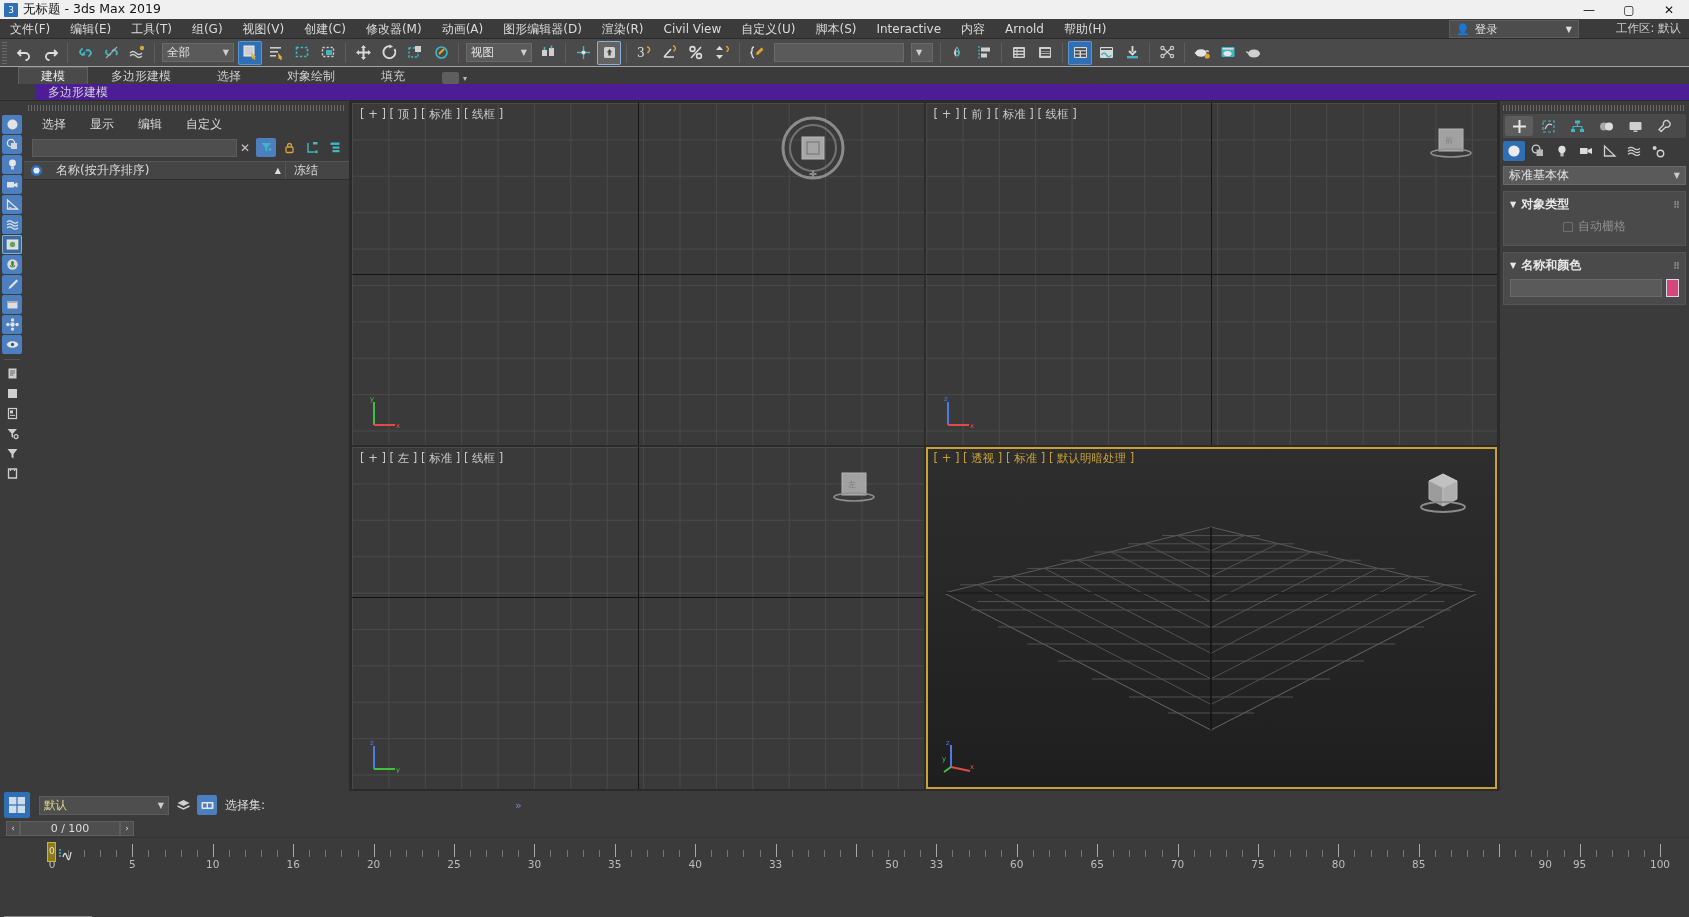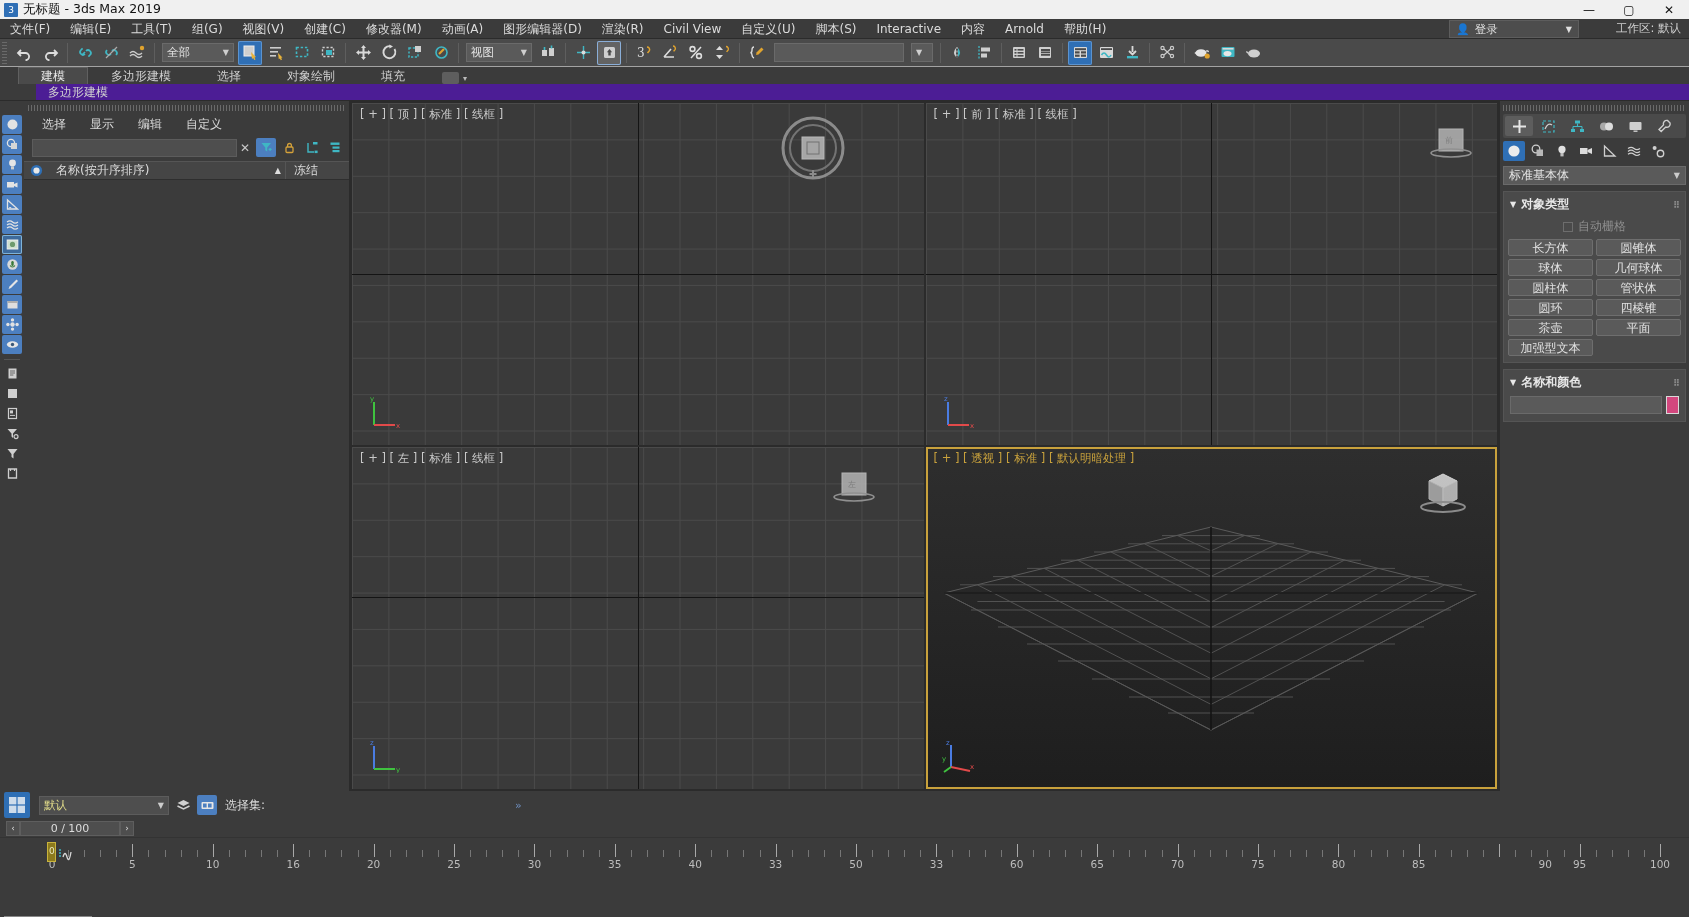--- a/index.html
+++ b/index.html
@@ -881,33 +881,20 @@
 
     <div style="margin-top:6px;background:#4a4a4a;border:1px solid #555;padding:3px 4px 6px 4px;">
       <div style="display:flex;align-items:center;font-size:12px;font-weight:bold;color:#e8e8e8;padding:1px 0 3px 2px;">
         <span style="font-size:8px;margin-right:5px;">▼</span>
         <span>对象类型</span>
         <span style="margin-left:auto;font-size:9px;color:#8a8a8a;letter-spacing:1px">⠿</span>
       </div>
       <div style="display:flex;align-items:center;justify-content:center;font-size:12px;color:#8d8d8d;padding:2px 0 4px 0;">
         <span style="width:10px;height:10px;border:1px solid #6d6d6d;background:#4a4a4a;display:inline-block;margin-right:5px;"></span>
         <span>自动栅格</span>
-      </div>
-      <div style="display:grid;grid-template-columns:1fr 1fr;gap:3px;">
-        <button class="otb">长方体</button>
-        <button class="otb">圆锥体</button>
-        <button class="otb">球体</button>
-        <button class="otb">几何球体</button>
-        <button class="otb">圆柱体</button>
-        <button class="otb">管状体</button>
-        <button class="otb">圆环</button>
-        <button class="otb">四棱锥</button>
-        <button class="otb">茶壶</button>
-        <button class="otb">平面</button>
-        <button class="otb">加强型文本</button>
       </div>
     </div>
 
     <div style="margin-top:6px;background:#4a4a4a;border:1px solid #555;padding:3px 4px 7px 4px;">
       <div style="display:flex;align-items:center;font-size:12px;font-weight:bold;color:#e8e8e8;padding:1px 0 5px 2px;">
         <span style="font-size:8px;margin-right:5px;">▼</span>
         <span>名称和颜色</span>
         <span style="margin-left:auto;font-size:9px;color:#8a8a8a;letter-spacing:1px">⠿</span>
       </div>
       <div style="display:flex;align-items:center;gap:4px;padding:0 2px;">
@@ -1076,21 +1063,21 @@
         <div class="tl" style="left: 52px;">0</div>
         <div class="tl" style="left: 132.4px;">5</div>
         <div class="tl" style="left: 212.8px; margin-top: 32px;">10</div>
         <div class="tl" style="left: 293.2px;">16</div>
         <div class="tl" style="left: 373.6px;">20</div>
         <div class="tl" style="left: 454px;">25</div>
         <div class="tl" style="left: 534.4px;">30</div>
         <div class="tl" style="left: 614.8px;">35</div>
         <div class="tl" style="left: 695.2px;">40</div>
         <div class="tl" style="left: 775.6px;">33</div>
-        <div class="tl" style="left: 856px;">50</div>
+        <div class="tl" style="left: 892px;">50</div>
         <div class="tl" style="left: 936.4px;">33</div>
         <div class="tl" style="left: 1016.8px;">60</div>
         <div class="tl" style="left: 1097.2px;">65</div>
         <div class="tl" style="left: 1177.6px;">70</div>
         <div class="tl" style="left: 1258px;">75</div>
         <div class="tl" style="left: 1338.4px;">80</div>
         <div class="tl" style="left: 1418.8px;">85</div>
         <div class="tl" style="left: 1499.2px; margin-left: 46px;">90</div>
         <div class="tl" style="left: 1579.6px;">95</div>
         <div class="tl" style="left: 1660px;">100</div>

